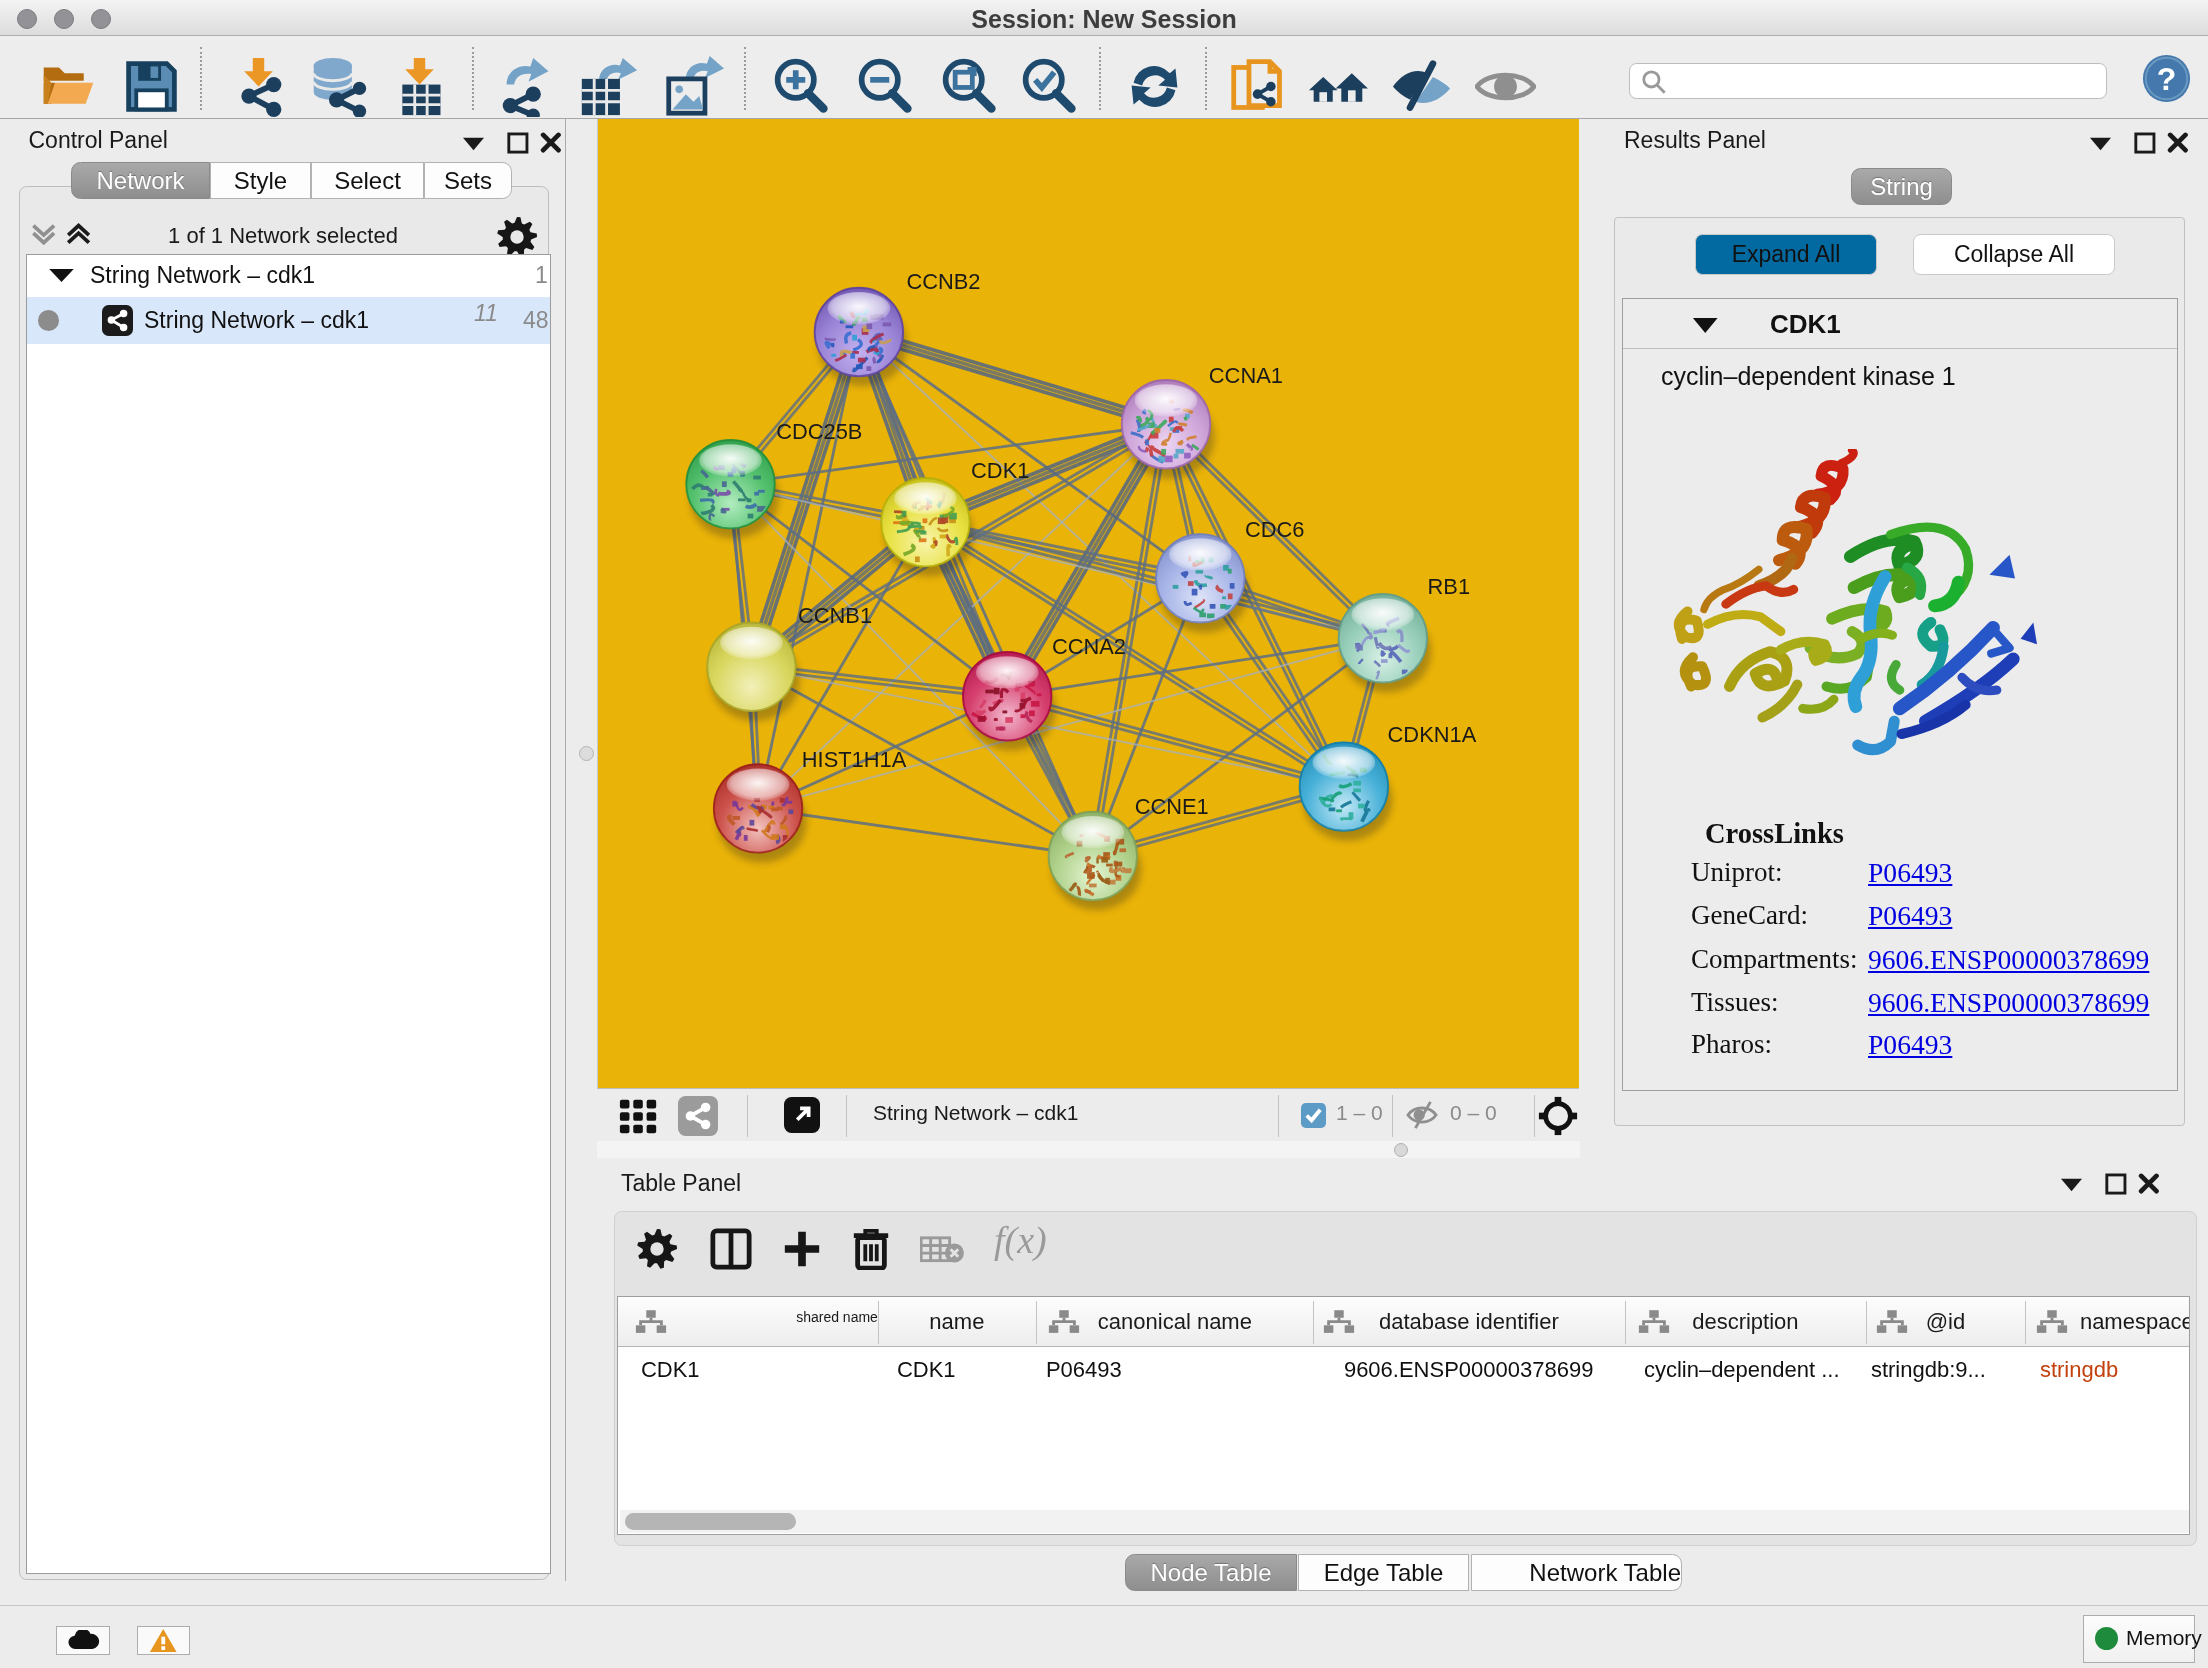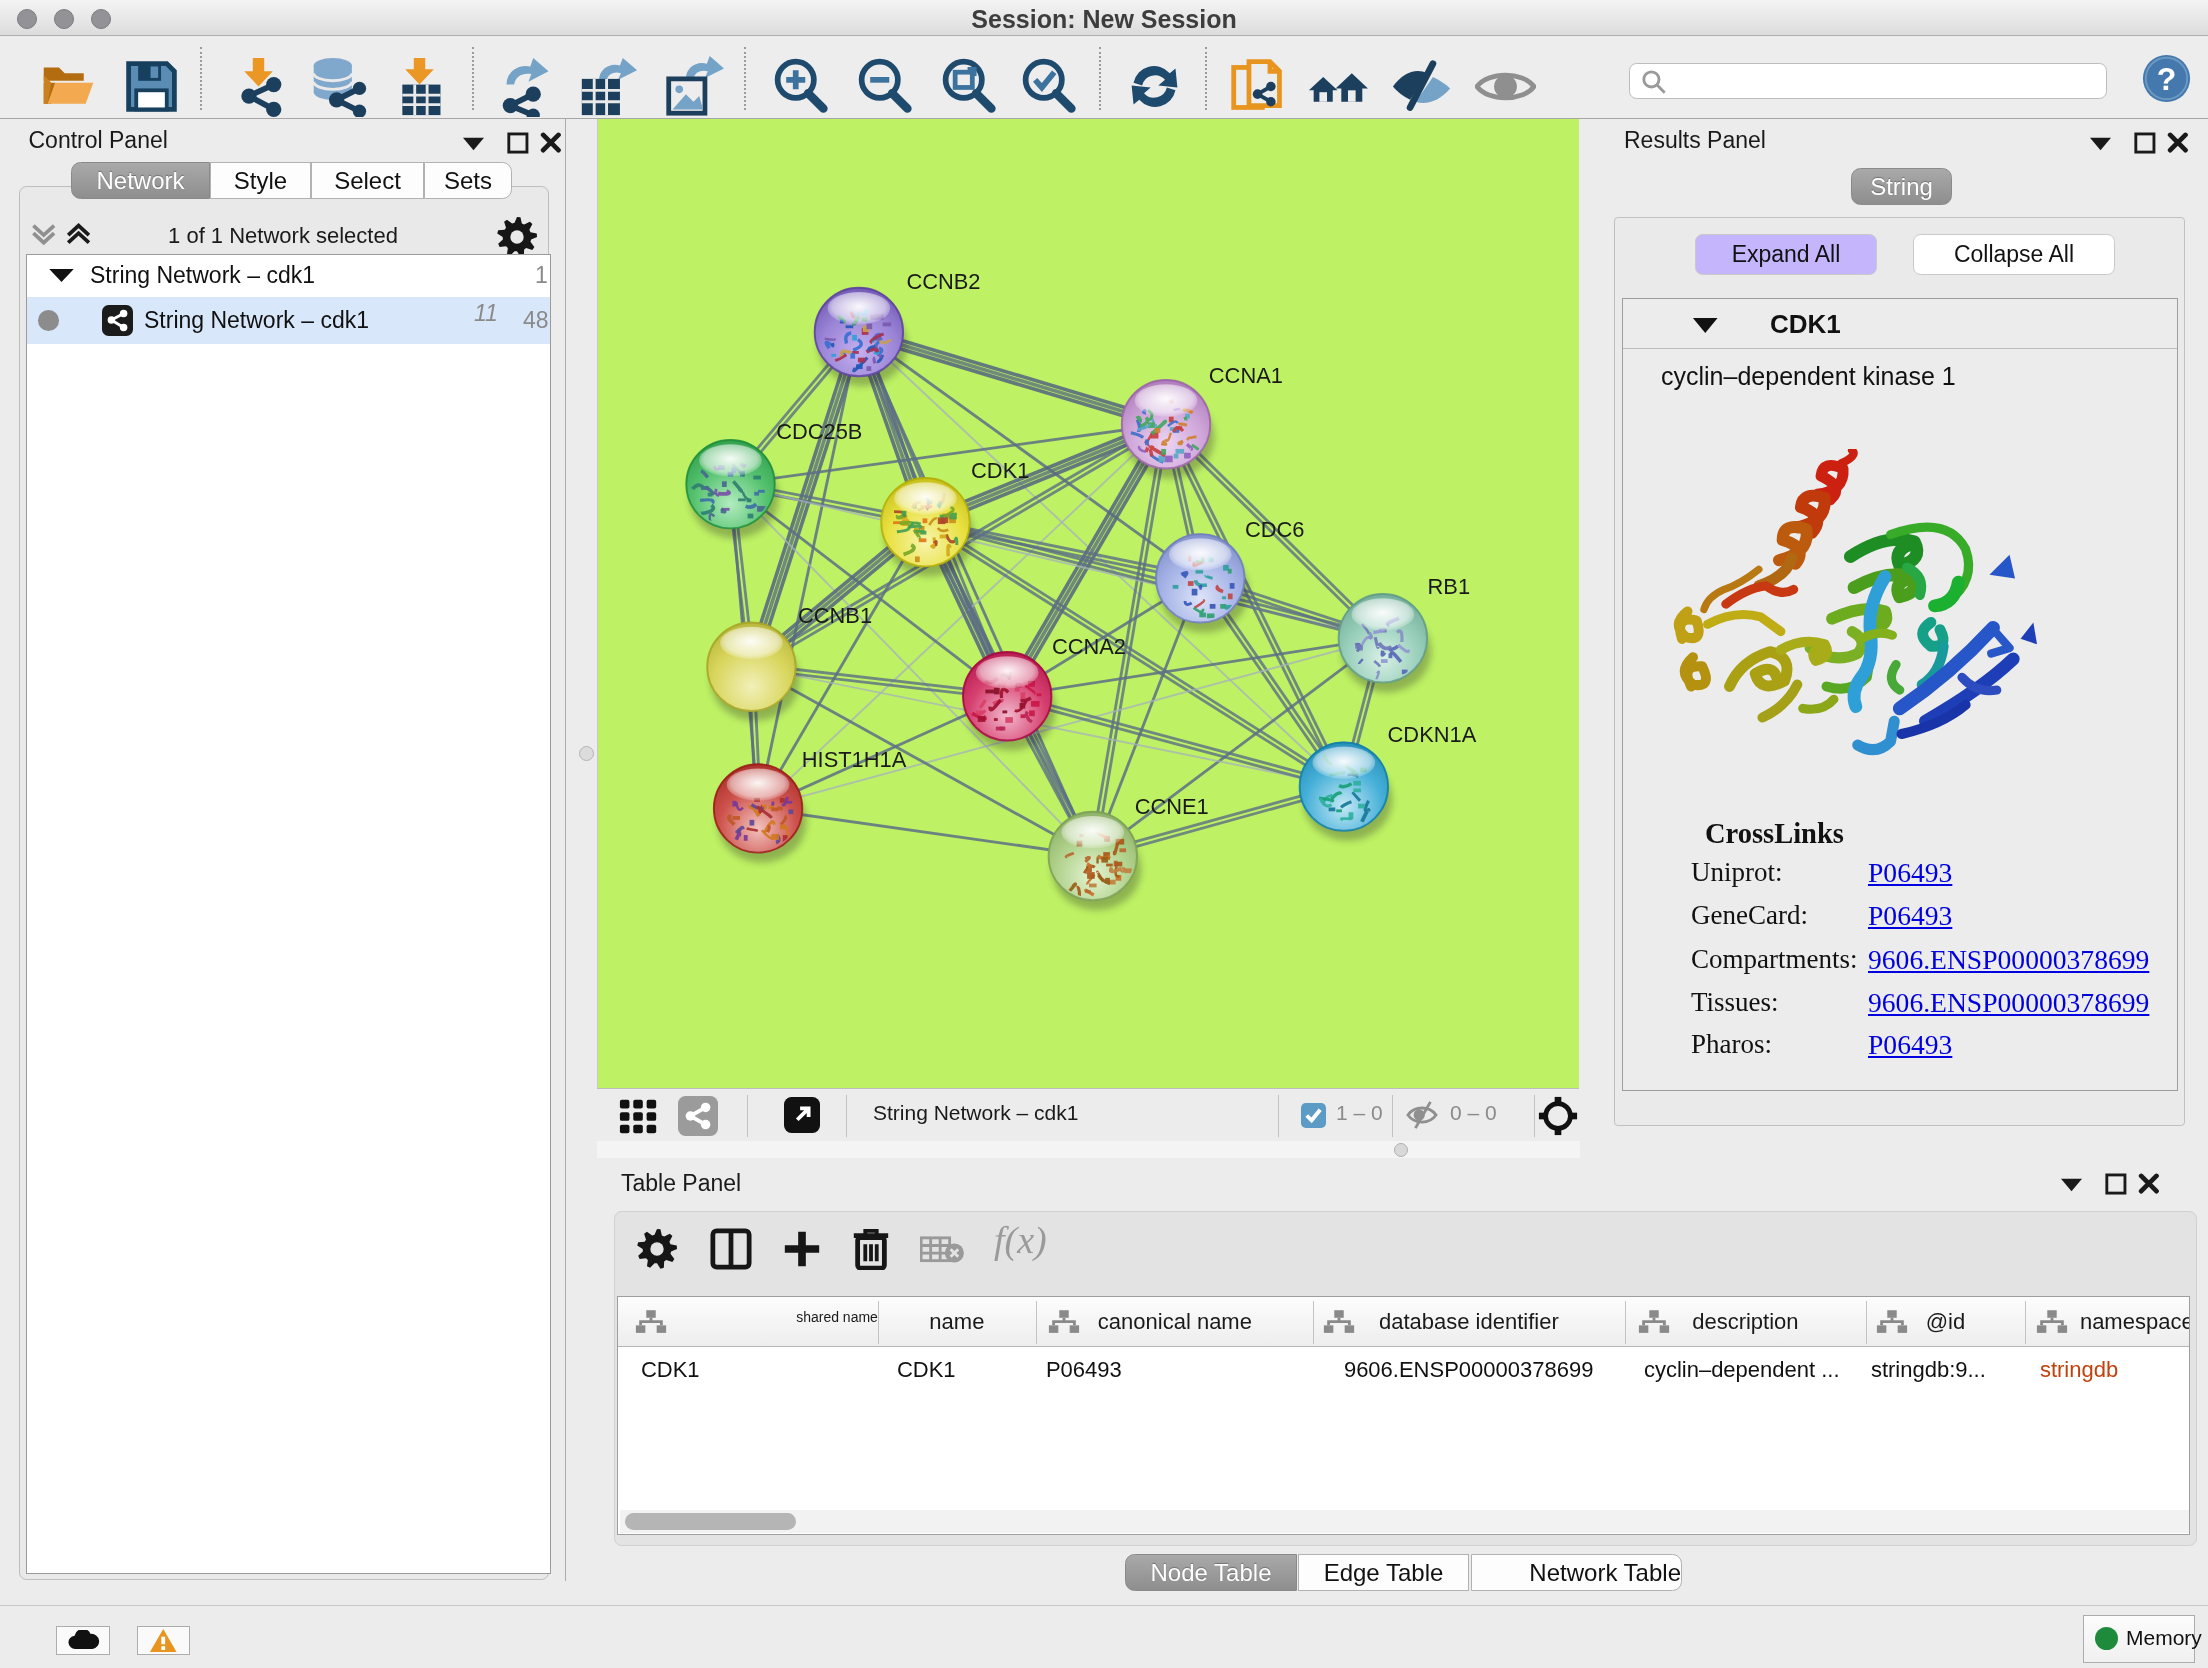--- a/index.html
+++ b/index.html
@@ -22,21 +22,21 @@
 .ptitle { font-size:23px; color:#1a1a1a; }
 
 
 #cpanel { left:0; top:119px; width:566px; height:1462px; background:#ececec; border-right:1px solid #ababab;padding-left:16px; }
 #cbox { position:absolute; left:19px; top:67px; width:530px; height:1394px; background:#e9e9e9; border:1px solid #bdbdbd; border-radius:7.6px; }
 .tab { position:absolute; height:37px; border:1px solid #b2b2b2; background:#fdfdfd; color:#111; font-size:24px; text-align:center; line-height:35px; }
 .tabsel { background:linear-gradient(#a9a9a9,#8e8e8e); color:#fff; border-color:#8a8a8a; text-shadow:0 -1px 1px rgba(0,0,0,0.3); }
 #whitelist { position:absolute; left:26px; top:135px; width:525px; height:1320px; background:#fff; border:1px solid #9b9b9b; }
 
 
-#canvas { left:597px; top:119px; width:982px; height:969px; background:#bef264; border-left:1px solid #c9c9c9; }
+#canvas { left:597px; top:119px; width:982px; height:969px; background:#eab308; border-left:1px solid #c9c9c9; }
 #canvasbar { left:597px; top:1088px; width:982px; height:53px; background:#ececec; border-top:1px solid #bdbdbd; }
 #hsplit { left:597px; top:1141px; width:1611px; height:17px; background:#f4f4f4; }
 
 
 #rpanel { left:1580px; top:119px; width:629px; height:1041px; background:#ececec; }
 #rbox { position:absolute; left:34px; top:98px; width:571px; height:909px; background:#eaeaea; border:1px solid #c0c0c0; border-radius:3.8px; }
 #rinner { position:absolute; left:42px; top:179px; width:556px; height:793px; background:#ececec; border:1px solid #9e9e9e; }
 .rserif { font-family:"Liberation Serif", serif; font-size:27px; color:#111; }
 .rlink { font-family:"Liberation Serif", serif; font-size:27.6px; color:#0000e0; text-decoration:underline; }
 
@@ -969,21 +969,21 @@
   <div style="position:absolute;left:1582px;top:616px;width:15px;height:15px;border-radius:50%;background:#dcdcdc;border:1px solid #b4b4b4;"></div>
   <div id="rpanel" class="abs">
     <div class="ptitle" style="position:absolute;left:44px;top:7.6px;">Results Panel</div>
     <svg style="position:absolute;left:510px;top:13.3px;" width="105" height="23" viewBox="0 0 110 24">
       <path d="M0 6 L22 6 L11 19 Z" fill="#1a1a1a"></path>
       <rect x="48" y="2" width="19" height="19" fill="none" stroke="#1a1a1a" stroke-width="3"></rect>
       <path d="M84 3 L100 19 M100 3 L84 19" stroke="#1a1a1a" stroke-width="5" stroke-linecap="round"></path>
     </svg>
     <div class="tab tabsel" style="left:271px;top:49px;width:101px;border-radius:9.5px;">String</div>
     <div id="rbox">
-      <div style="position:absolute;left:80px;top:16px;width:182px;height:41px;background:#c4b5fd;border:1px solid #c9c9c9;border-radius:7.6px;text-align:center;line-height:39px;font-size:23px;color:#111;">Expand All</div>
+      <div style="position:absolute;left:80px;top:16px;width:182px;height:41px;background:#0369a1;border:1px solid #c9c9c9;border-radius:7.6px;text-align:center;line-height:39px;font-size:23px;color:#111;">Expand All</div>
       <div style="position:absolute;left:298px;top:16px;width:202px;height:41px;background:#fff;border:1px solid #c9c9c9;border-radius:7.6px;text-align:center;line-height:39px;font-size:23px;color:#111;">Collapse All</div>
     </div>
     <div id="rinner">
       <div style="position:absolute;left:0;top:0;width:100%;height:50px;background:#ececec;border-bottom:1px solid #bdbdbd;">
         <svg style="position:absolute;left:68px;top:17px;" width="28.5" height="19" viewBox="0 0 30 20">
             <path d="M2 2 L28 2 L15 18 Z" fill="#111"></path>
           </svg>
         <div style="position:absolute;left:147px;top:9.5px;font-size:26px;font-weight:bold;color:#111;">CDK1</div>
       </div>
       <div style="position:absolute;left:38px;top:63px;font-size:25px;color:#111;">cyclin–dependent kinase 1</div>

